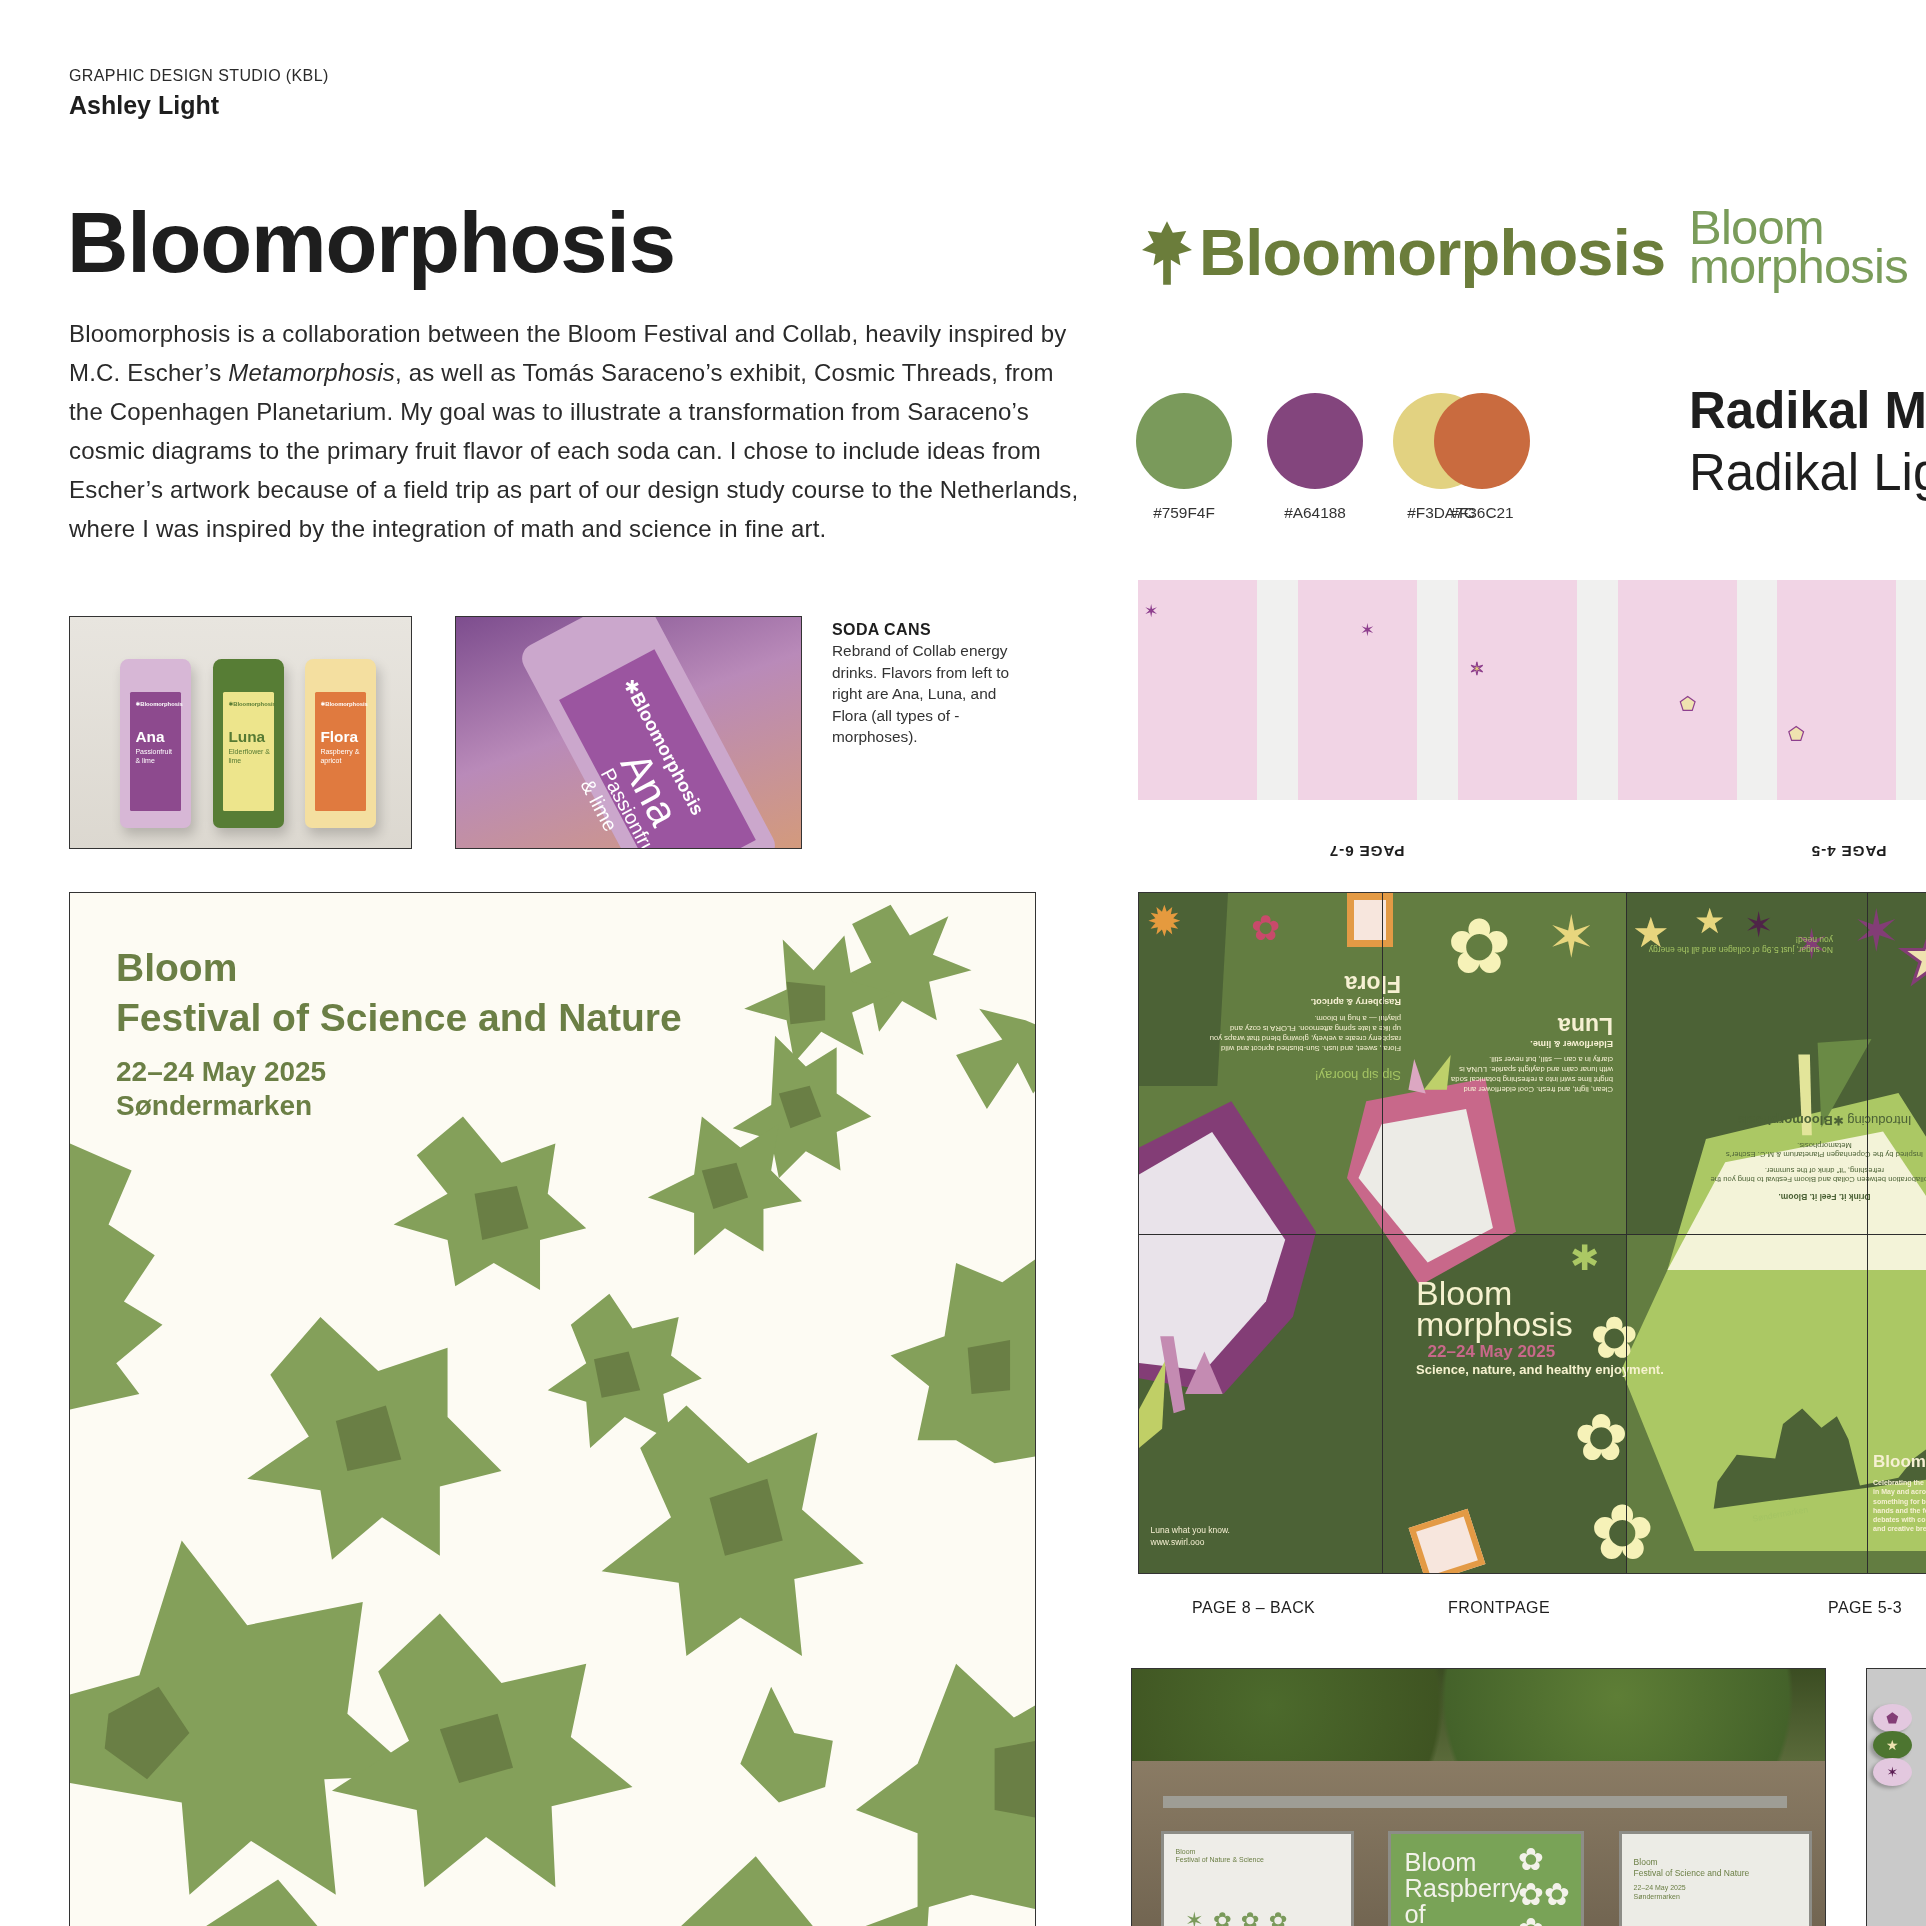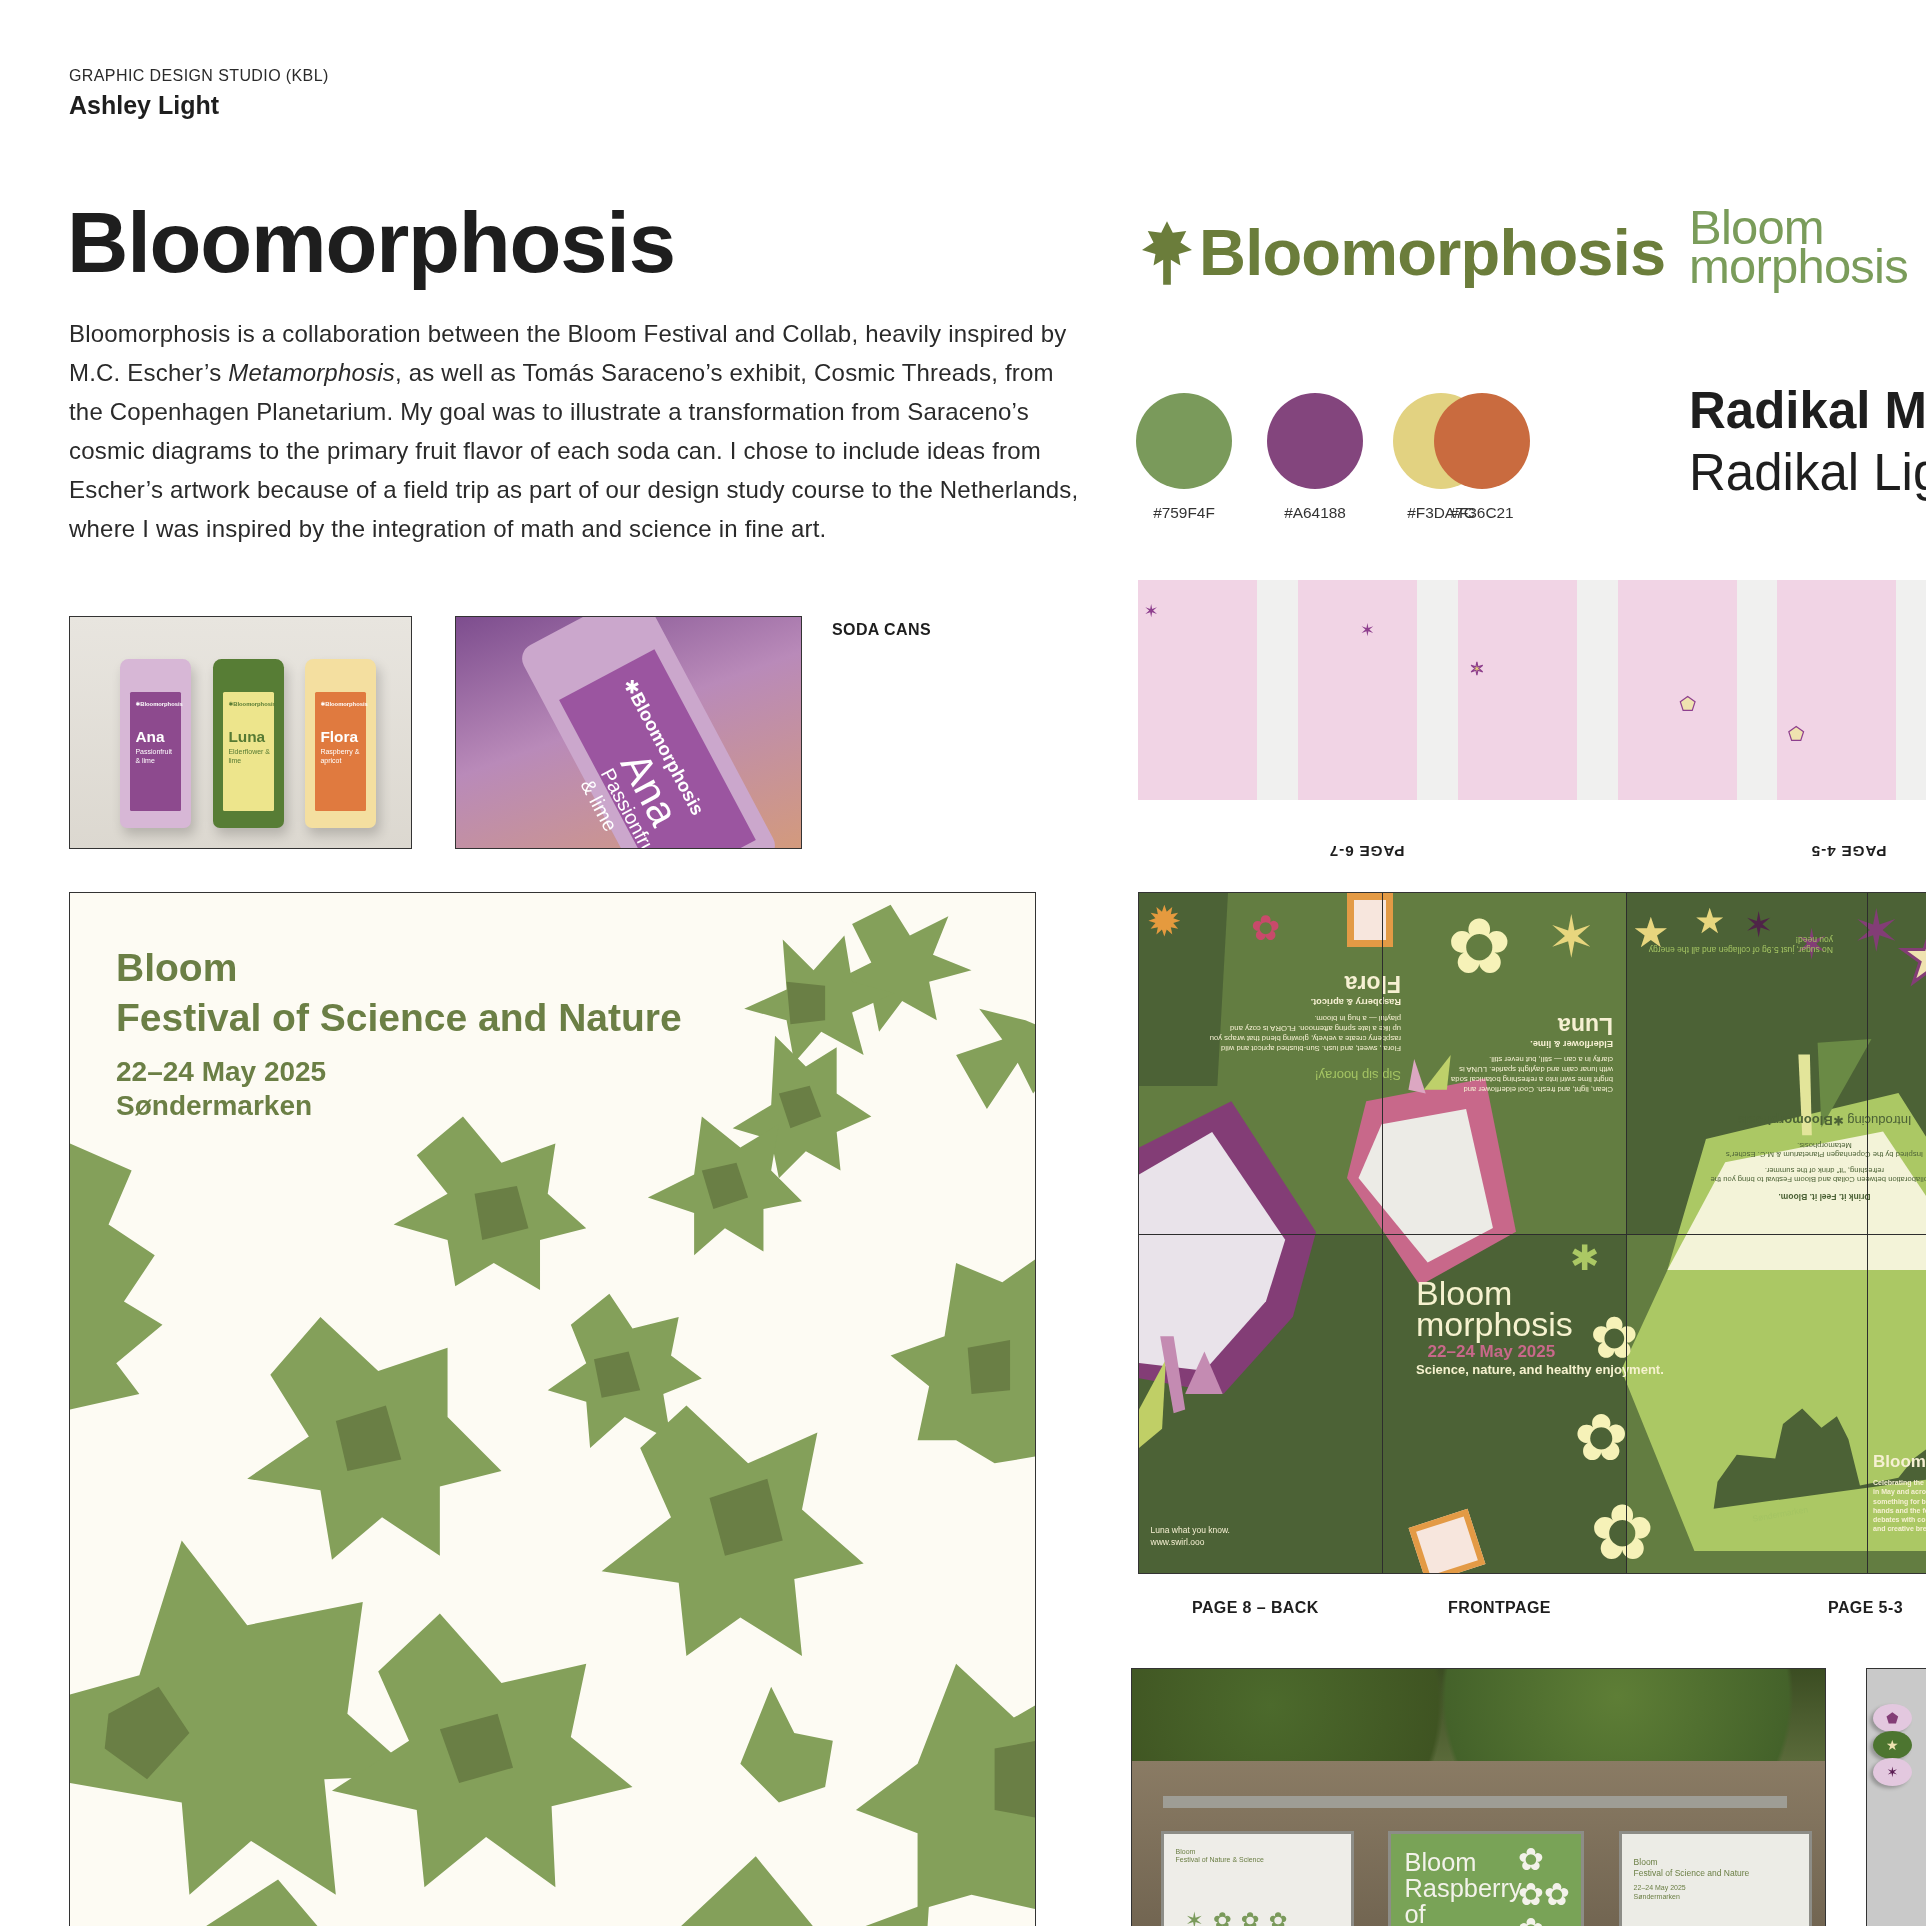--- a/index.html
+++ b/index.html
@@ -58,21 +58,21 @@
 
   .page-lbl-flip { font-size: 15.4px; font-weight: bold; letter-spacing: 0.8px; transform: rotate(180deg); }
 
   
   .folder { left: 1138px; top: 892px; width: 971px; height: 682px; background: #637d41; border: 1.2px solid #333; overflow: hidden; }
   .fold-v { position: absolute; top: 0; bottom: 0; width: 1.2px; background: #2d2d2d; }
   .fold-h { position: absolute; left: 0; right: 0; height: 1.2px; background: #2d2d2d; top: 341px; }
   .dark-panel { position: absolute; background: #4c6236; }
   .flip { transform: rotate(180deg); }
   .fold-txt { position: absolute; color: #f6f0d3; }
-  .mf-lbl { position: absolute; top: 1599px; font-size: 16px; font-weight: bold; letter-spacing: 0.4px; }
+  .mf-lbl { position: absolute; top: 1599px; font-size: 16px; font-weight: normal; letter-spacing: 0.4px; }
 
   
   .poster { left: 69px; top: 892px; width: 967px; height: 1368px; background: #fdfbf3; border: 1.2px solid #333; overflow: hidden; }
   .poster-title { position: absolute; left: 46px; top: 50px; font-size: 39px; line-height: 50px; color: #6b7f45; font-weight: bold; }
   .poster-date { position: absolute; left: 46px; top: 162px; font-size: 28px; line-height: 34px; color: #6b7f45; font-weight: bold; }
 
   
   .outdoor { left: 1131px; top: 1668px; width: 695px; height: 591px; border: 1.2px solid #333; overflow: hidden; background: #6e6655; }
   .out-bush { position: absolute; left: 0; top: 0; width: 100%; height: 92px; background: radial-gradient(circle at 20% 40%,#4c6a2c 0,#3f5422 30%,transparent 31%), radial-gradient(circle at 70% 30%,#5e7e36 0,#44622a 35%,transparent 36%), linear-gradient(180deg,#3b4d22,#5a6a3a); }
   .out-wall { position: absolute; left: 0; top: 92px; width: 100%; height: 354px; background: linear-gradient(180deg,#8a7b64 0%,#6b5f4c 60%,#544a3b 100%); }
@@ -116,20 +116,21 @@
   <div class="tilt-can">
     <div class="tilt-band"></div>
     <div class="tilt-logo">✱Bloomorphosis</div>
     <div class="tilt-name">Ana</div>
     <div class="tilt-sub"><span>Passionfruit</span><br><span>&amp; lime</span></div>
   </div>
 </div>
 
 <div class="abs soda-cap">
   <div class="cap-h">SODA CANS</div>
+  <div class="cap-b">Rebrand of Collab energy drinks. Flavors from left to right are Ana, Luna, and Flora (all types of -morphoses).</div>
 </div>
 
 <div class="abs logo-h">
   <svg width="50" height="64" viewBox="0 0 26 33">
     <path d="M13 0 L16 6 L23 5 L20 11 L26 15 L19 17 L20 23 L15 20 L15 33 L11 33 L11 20 L6 23 L7 17 L0 15 L6 11 L3 5 L10 6 Z" fill="#6b7d3b"></path>
   </svg>
   <span>Bloomorphosis</span>
 </div>
 <div class="abs logo-v">
   <div>Bloom</div>

